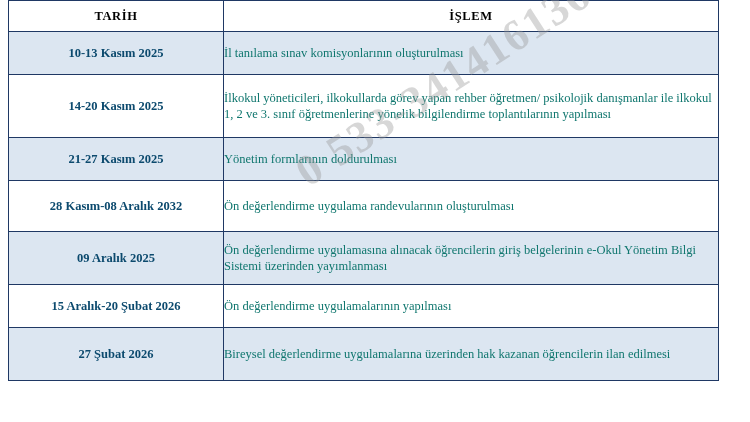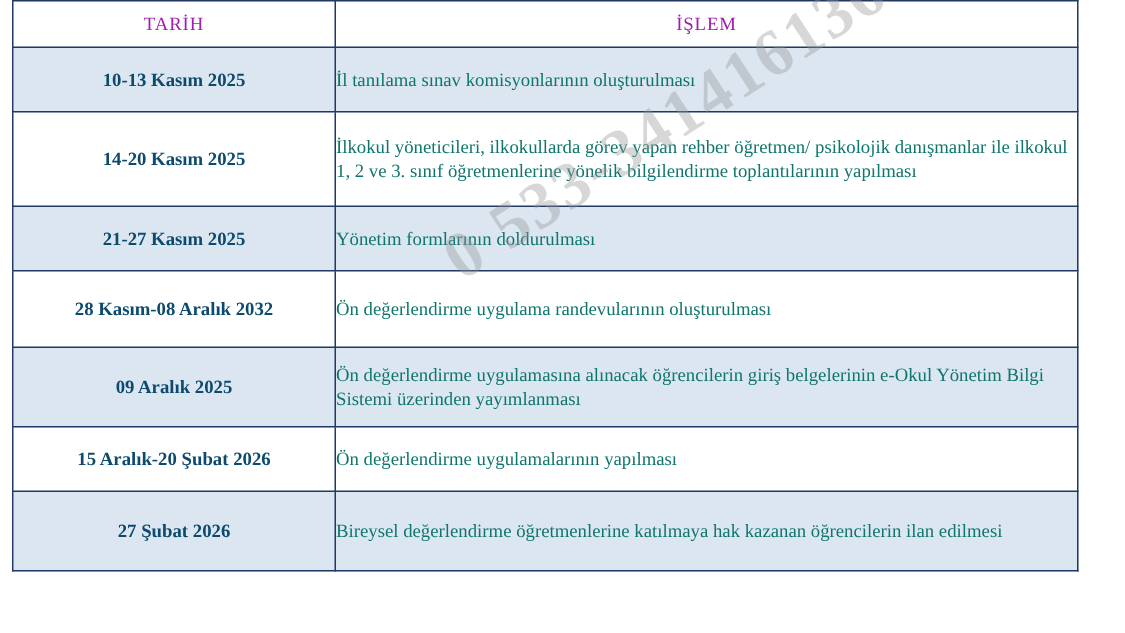--- a/index.html
+++ b/index.html
@@ -50,24 +50,24 @@
     border: 1px solid #1f3864;
     vertical-align: middle;
     padding: 0;
   }
   .col-date { width: 215px; }
   .col-task { width: 495px; }
 
   thead th {
     height: 30px;
     text-align: center;
-    font-weight: normal;
+    font-weight: bold;
     font-size: 12.5px;
     letter-spacing: 0.6px;
-    color: #a21caf;
+    color: #000000;
     background: #ffffff;
   }
   tbody tr.shaded td {
     background: #dce6f1;
   }
   tbody tr.plain td {
     background: #ffffff;
   }
   td.date-cell {
     text-align: center;
@@ -129,18 +129,18 @@
       <tr class="shaded r4">
         <td class="date-cell">09 Aralık 2025</td>
         <td class="task-cell">Ön değerlendirme uygulamasına alınacak öğrencilerin giriş belgelerinin e-Okul Yönetim Bilgi Sistemi üzerinden yayımlanması</td>
       </tr>
       <tr class="plain r5">
         <td class="date-cell">15 Aralık-20 Şubat 2026</td>
         <td class="task-cell">Ön değerlendirme uygulamalarının yapılması</td>
       </tr>
       <tr class="shaded r6">
         <td class="date-cell">27 Şubat 2026</td>
-        <td class="task-cell">Bireysel değerlendirme öğretmenlerine katılmaya hak kazanan öğrencilerin ilan edilmesi</td>
+        <td class="task-cell">Bireysel değerlendirme uygulamalarına üzerinden hak kazanan öğrencilerin ilan edilmesi</td>
       </tr>
     </tbody>
   </table>
 
 </div>
 
 </body></html>

